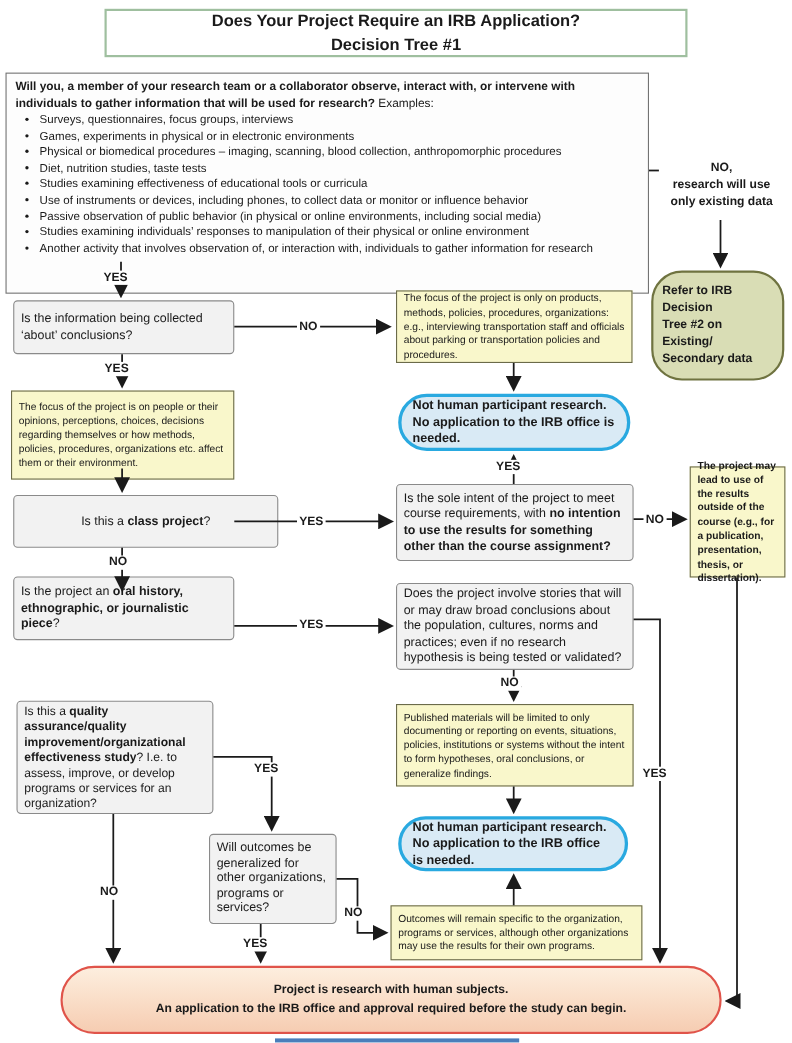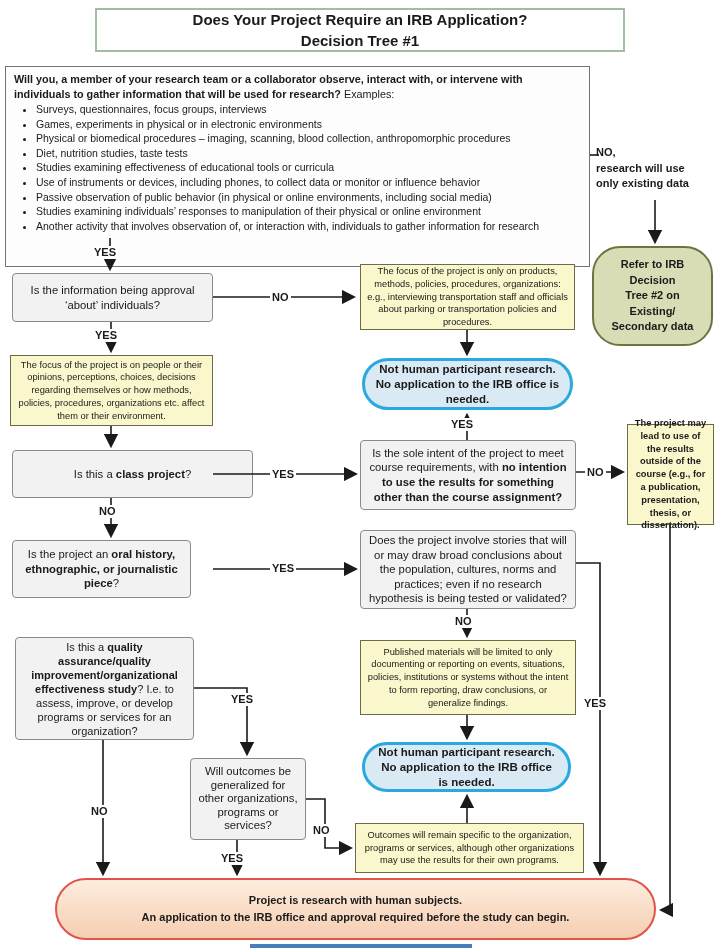--- a/index.html
+++ b/index.html
@@ -1,41 +1,41 @@
 <!DOCTYPE html>
 <html><head>
 <meta charset="utf-8">
 <style>
   html,body{margin:0;padding:0;background:#fff;}
   #stage{
     position:relative;width:720px;height:948px;background:#fff;
     font-family:"Liberation Sans",sans-serif;color:#1a1a1a;overflow:hidden;
   }
   .abs{position:absolute;box-sizing:border-box;}
-  .node{z-index:1;display:flex;align-items:center;justify-content:center;text-align:center;}
+  .node{z-index:1;display:flex;align-items:center;justify-content:center;}
   
   .title-box{border:2px solid #9fbf9f;background:#fff;font-weight:bold;font-size:15px;line-height:21px;flex-direction:column;}
   
   .main-box{border:1.5px solid #737373;background:#fdfdfd;padding:5px 8px 2px 8px;text-align:left;font-size:10.5px;z-index:1;}
   .main-box .intro{font-weight:bold;font-size:10.8px;line-height:14.5px;}
   .main-box .intro .norm{font-weight:normal;}
   .main-box ul{margin:1px 0 0 0;padding-left:22px;}
   .main-box li{line-height:14.6px;}
   
   .qbox{border:1.5px solid #8a8a8a;border-radius:4px;background:#f2f2f2;font-size:11.3px;line-height:14.6px;padding:3px 6px;}
   .qbox .b{font-weight:bold;}
   
   .ybox{border:1.3px solid #6b6b4a;background:#f9f7cb;font-size:9.3px;line-height:12.8px;padding:3px 6px;}
   
   .green-box{border:2.5px solid #6f7340;border-radius:28px;background:#d9ddb5;font-weight:bold;font-size:11px;line-height:15.5px;white-space:pre-line;padding:4px 8px;}
   .blue-box{border:3px solid #29a9e0;border-radius:26px;background:#d9eaf5;font-weight:bold;font-size:11.5px;line-height:15px;padding:2px 10px;}
   .red-box{border:2.5px solid #e0544a;border-radius:31px;background:linear-gradient(#fdeede,#f6cdb2);font-weight:bold;font-size:11px;line-height:17px;flex-direction:column;}
   
   .elabel{z-index:6;background:#fff;font-weight:bold;font-size:11px;line-height:13px;padding:0 2px;text-align:center;}
-  .no-existing{z-index:1;font-weight:bold;font-size:11px;line-height:15.5px;text-align:left;}
+  .no-existing{z-index:1;font-weight:bold;font-size:11px;line-height:15.5px;text-align:center;}
   
   #wires{position:absolute;left:0;top:0;z-index:5;pointer-events:none;}
   .footer-bar{background:#4a7ebb;z-index:1;}
 </style>
 </head>
 <body>
 
 <div id="stage">
 
   <div class="abs node title-box" style="left:95px;top:8px;width:530px;height:44px;">
@@ -61,49 +61,49 @@
   <div class="abs no-existing" style="left:596px;top:145px;width:120px;">
     <div>NO,</div>
     <div>research will use</div>
     <div>only existing data</div>
   </div>
 
   <div class="abs node green-box" style="left:592px;top:246px;width:121px;height:100px;">Refer to IRB Decision
 Tree #2 on Existing/
 Secondary data</div>
 
-  <div class="abs node qbox" style="left:12px;top:273px;width:201px;height:49px;">Is the information being approval ‘about’ individuals?</div>
+  <div class="abs node qbox" style="left:12px;top:273px;width:201px;height:49px;">Is the information being collected ‘about’ conclusions?</div>
 
   <div class="abs node ybox" style="left:360px;top:264px;width:215px;height:66px;">The focus of the project is only on products, methods, policies, procedures, organizations: e.g., interviewing transportation staff and officials about parking or transportation policies and procedures.</div>
 
   <div class="abs node blue-box" style="left:362px;top:358px;width:211px;height:52px;">Not human participant research. No application to the IRB office is needed.</div>
 
-  <div class="abs node ybox" style="left:10px;top:355px;width:203px;height:71px;">The focus of the project is on people or their opinions, perceptions, choices, decisions regarding themselves or how methods, policies, procedures, organizations etc. affect them or their environment.</div>
+  <div class="abs node ybox" style="left:10px;top:355px;width:203px;height:81px;">The focus of the project is on people or their opinions, perceptions, choices, decisions regarding themselves or how methods, policies, procedures, organizations etc. affect them or their environment.</div>
 
   <div class="abs node qbox" style="left:12px;top:450px;width:241px;height:48px;">
     <div><span>Is this a </span><span class="b">class project</span><span>?</span></div>
   </div>
 
   <div class="abs node qbox" style="left:360px;top:440px;width:216px;height:70px;">
     <div><span>Is the sole intent of the project to meet course requirements, with </span><span class="b">no intention to use the results for something other than the course assignment?</span></div>
   </div>
 
   <div class="abs node ybox" style="left:627px;top:424px;width:87px;height:101px;font-weight:bold;">The project may lead to use of the results outside of the course (e.g., for a publication, presentation, thesis, or dissertation).</div>
 
-  <div class="abs node qbox" style="left:12px;top:540px;width:179px;height:58px;">
+  <div class="abs node qbox" style="left:12px;top:524px;width:201px;height:58px;">
     <div><span>Is the project an </span><span class="b">oral history, ethnographic, or journalistic piece</span><span>?</span></div>
   </div>
 
   <div class="abs node qbox" style="left:360px;top:530px;width:216px;height:79px;">Does the project involve stories that will or may draw broad conclusions about the population, cultures, norms and practices; even if no research hypothesis is being tested or validated?</div>
 
   <div class="abs node qbox" style="left:15px;top:637px;width:179px;height:103px;font-size:11px;line-height:14px;">
     <div><span>Is this a </span><span class="b">quality assurance/quality improvement/organizational effectiveness study</span><span>?  I.e. to assess, improve, or develop programs or services for an organization?</span></div>
   </div>
 
-  <div class="abs node ybox" style="left:360px;top:640px;width:216px;height:75px;">Published materials will be limited to only documenting or reporting on events, situations, policies, institutions or systems without the intent to form reporting, draw conclusions, or generalize findings.</div>
+  <div class="abs node ybox" style="left:360px;top:640px;width:216px;height:75px;">Published materials will be limited to only documenting or reporting on events, situations, policies, institutions or systems without the intent to form hypotheses, oral conclusions, or generalize findings.</div>
 
   <div class="abs node blue-box" style="left:362px;top:742px;width:209px;height:50px;">Not human participant research. No application to the IRB office is needed.</div>
 
   <div class="abs node ybox" style="left:355px;top:823px;width:229px;height:50px;">Outcomes will remain specific to the organization, programs or services, although other organizations may use the results for their own programs.</div>
 
   <div class="abs node qbox" style="left:190px;top:758px;width:116px;height:82px;line-height:13.5px;">Will outcomes be generalized for other organizations, programs or services?</div>
 
   <div class="abs node red-box" style="left:55px;top:878px;width:601px;height:62px;">
     <div>Project is research with human subjects.</div>
     <div>An application to the IRB office and approval required before the study can begin.</div>

